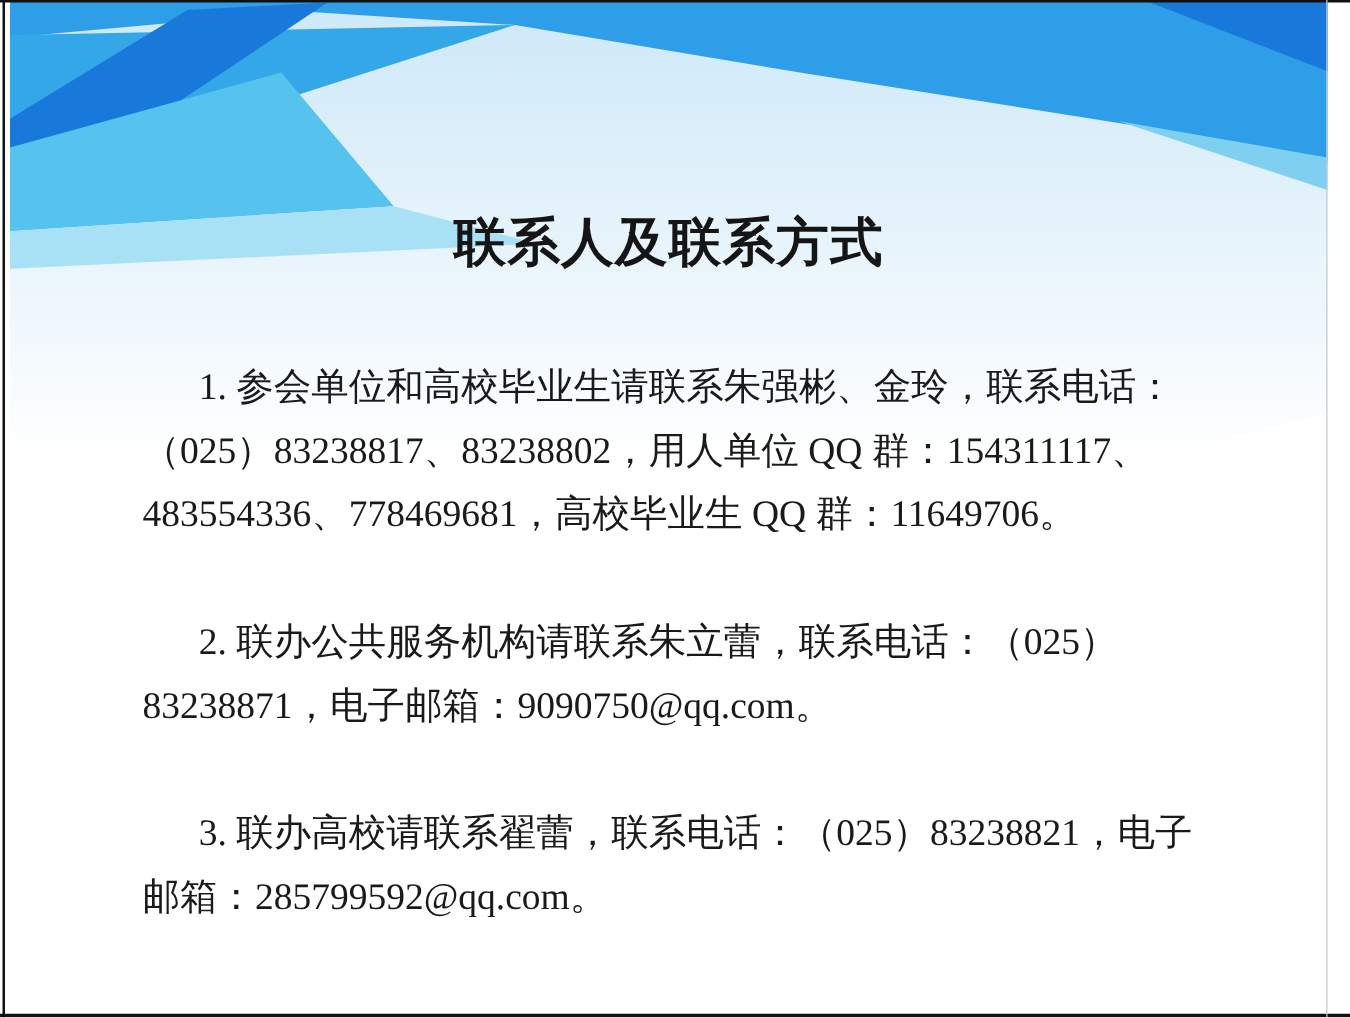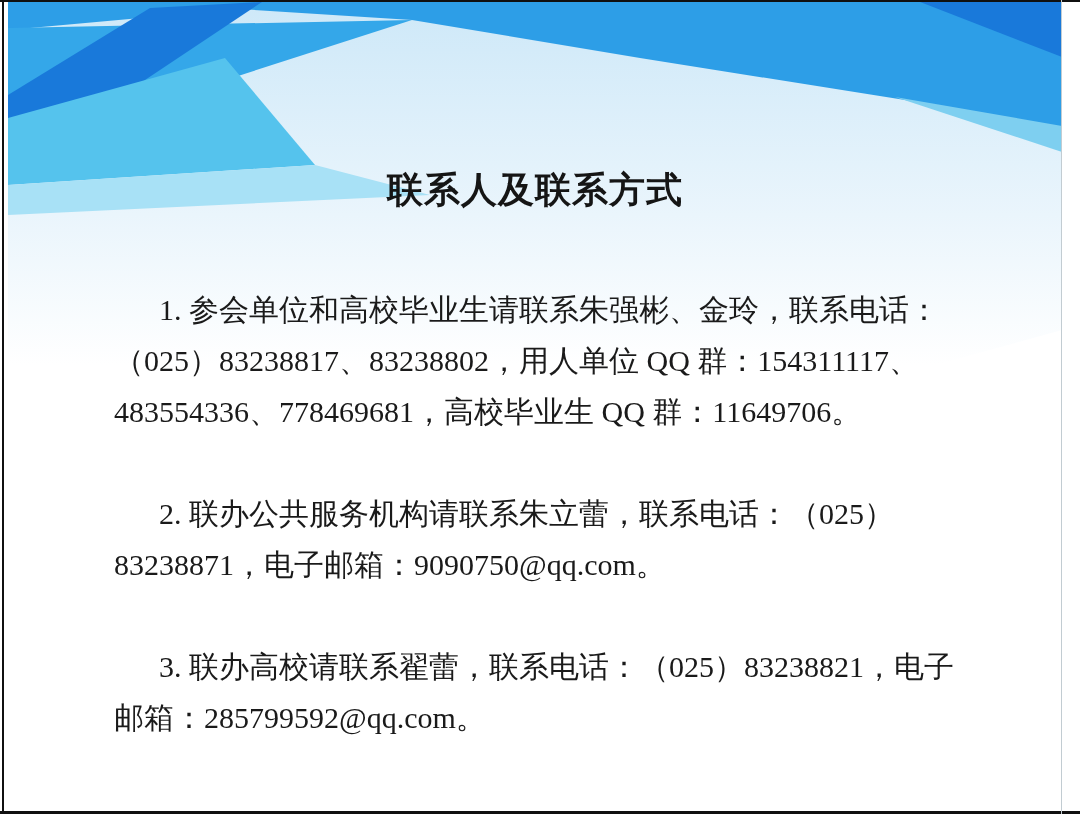--- a/index.html
+++ b/index.html
@@ -44,21 +44,21 @@
     left: 0; top: 0;
     width: 1080px; height: 440px;
     display: block;
   }
   .slide-title {
     position: absolute;
     left: 8px; top: 166px;
     width: 1054px;
     margin: 0;
     text-align: center;
-    font-size: 36px;
+    font-size: 42px;
     font-weight: 700;
     letter-spacing: 1px;
     color: #151515;
   }
   .body-text {
     position: absolute;
     left: 114px; top: 284px;
     width: 855px;
     font-size: 30px;
     line-height: 51px;

